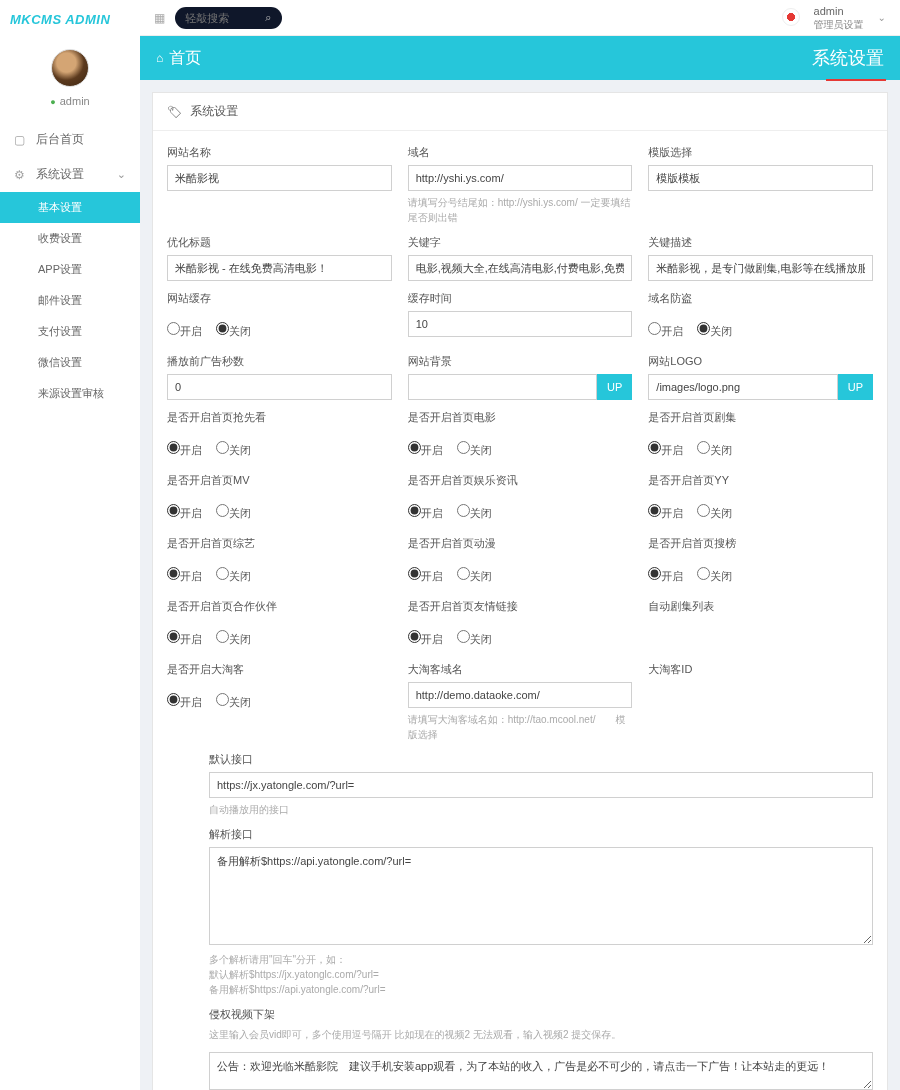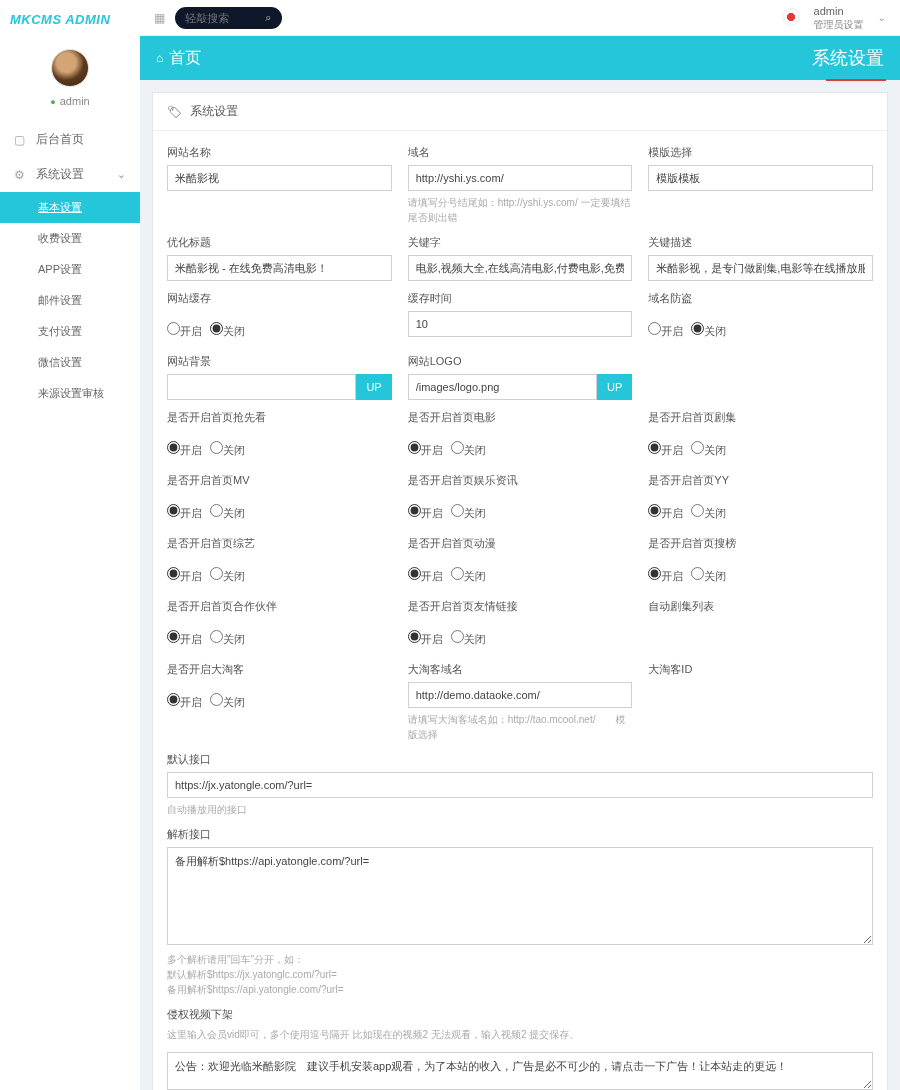--- a/index.html
+++ b/index.html
@@ -11,21 +11,21 @@
 .logo { padding: 12px 10px; font-family: "Arial Black", Arial; font-style: italic; font-weight: bold; font-size: 13px; color: #26c6da; letter-spacing: 0.5px; }
 .avatar-block { text-align: center; padding: 10px 0 15px; }
 .avatar { width: 38px; height: 38px; border-radius: 50%; background: radial-gradient(circle at 40% 35%, #d4a574 30%, #5c3a1e 55%, #3a2410 100%); border: 1px solid #ddd; margin: 0 auto; }
 .avatar-name { margin-top: 8px; font-size: 11px; color: #888; }
 .avatar-name::before { content: "●"; color: #4caf50; margin-right: 4px; font-size: 9px; }
 .nav-list { list-style: none; }
 .nav-item { display: flex; align-items: center; padding: 9px 14px; color: #666; font-size: 12px; cursor: pointer; gap: 8px; }
 .nav-item .icon { width: 14px; font-size: 12px; opacity: 0.6; }
 .nav-item.has-chevron::after { content: "⌄"; margin-left: auto; color: #999; font-size: 11px; }
 .sub-item { padding: 8px 14px 8px 38px; color: #666; font-size: 11px; cursor: pointer; }
-.sub-item.active { background: #26c6da; color: #fff; text-decoration: underline; }
+.sub-item.active { background: #26c6da; color: #fff; }
 
 
 .main { flex: 1; min-width: 0; }
 .topbar { height: 36px; background: #fff; display: flex; align-items: center; padding: 0 14px; gap: 12px; border-bottom: 1px solid #eee; }
 .menu-icon { color: #aaa; font-size: 12px; letter-spacing: -2px; }
 .search-box { display: flex; align-items: center; background: #0f172a; border-radius: 12px; padding: 3px 10px; height: 22px; }
 .search-box input { border: none; background: transparent; outline: none; font-size: 11px; width: 80px; color: #aaa; }
 .search-box .sicon { color: #bbb; font-size: 11px; }
 .topbar-right { margin-left: auto; display: flex; align-items: center; gap: 14px; }
 .flag { width: 18px; height: 18px; border-radius: 50%; background: radial-gradient(circle, #e53935 35%, #fff 37%); border: 1px solid #eee; }
@@ -39,27 +39,27 @@
 .crumb-bar .title-large { margin-left: auto; font-size: 18px; }
 .red-underline { position: absolute; bottom: -1px; right: 14px; width: 60px; height: 2px; background: #e53935; }
 
 
 .content { padding: 12px; }
 .panel { background: #fff; border: 1px solid #e5e5e5; }
 .panel-h { padding: 10px 14px; border-bottom: 1px solid #eee; display: flex; align-items: center; gap: 8px; color: #555; font-size: 12px; }
 .panel-body { padding: 14px; }
 
 .row3 { display: grid; grid-template-columns: 1fr 1fr 1fr; gap: 16px; margin-bottom: 10px; }
-.row1 { margin-bottom: 10px; }
+.row1 { margin-bottom: 10px; margin-left: 42px; }
 .field label { display: block; font-size: 11px; color: #555; margin-bottom: 5px; }
 .field input[type=text] { width: 100%; border: 1px solid #d0d0d0; padding: 5px 7px; font-size: 11px; color: #444; height: 26px; }
 .field textarea { width: 100%; border: 1px solid #d0d0d0; padding: 6px 7px; font-size: 11px; color: #444; resize: vertical; font-family: inherit; }
 .hint { font-size: 10px; color: #aaa; margin-top: 4px; line-height: 1.5; }
 
-.radios { display: flex; align-items: flex-end; gap: 8px; margin-top: 16px; }
+.radios { display: flex; align-items: flex-end; gap: 14px; margin-top: 16px; }
 .radio-opt { display: flex; align-items: center; gap: 4px; font-size: 11px; color: #555; }
 .radio-opt input { accent-color: #333; }
 
 .upload-combo { display: flex; }
 .upload-combo input { flex: 1; }
 .up-btn { background: #26c6da; color: #fff; border: none; padding: 0 10px; font-size: 11px; cursor: pointer; }
 </style>
 </head>
 <body>
 
@@ -169,20 +169,24 @@
               <label>域名防盗</label>
               <div class="radios">
                 <label class="radio-opt"><input type="radio" name="as" style=""><span>开启</span></label>
                 <label class="radio-opt"><input type="radio" name="as" checked="" style=""><span>关闭</span></label>
               </div>
             </div>
           </div>
 
           <div class="row3">
             <div class="field">
+              <label>播放前广告秒数</label>
+              <input type="text" value="0" style="">
+            </div>
+            <div class="field">
               <label>网站背景</label>
               <div class="upload-combo">
                 <input type="text" value="" style="">
                 <button class="up-btn">UP</button>
               </div>
             </div>
             <div class="field">
               <label>网站LOGO</label>
               <div class="upload-combo">
                 <input type="text" value="/images/logo.png" style="">

